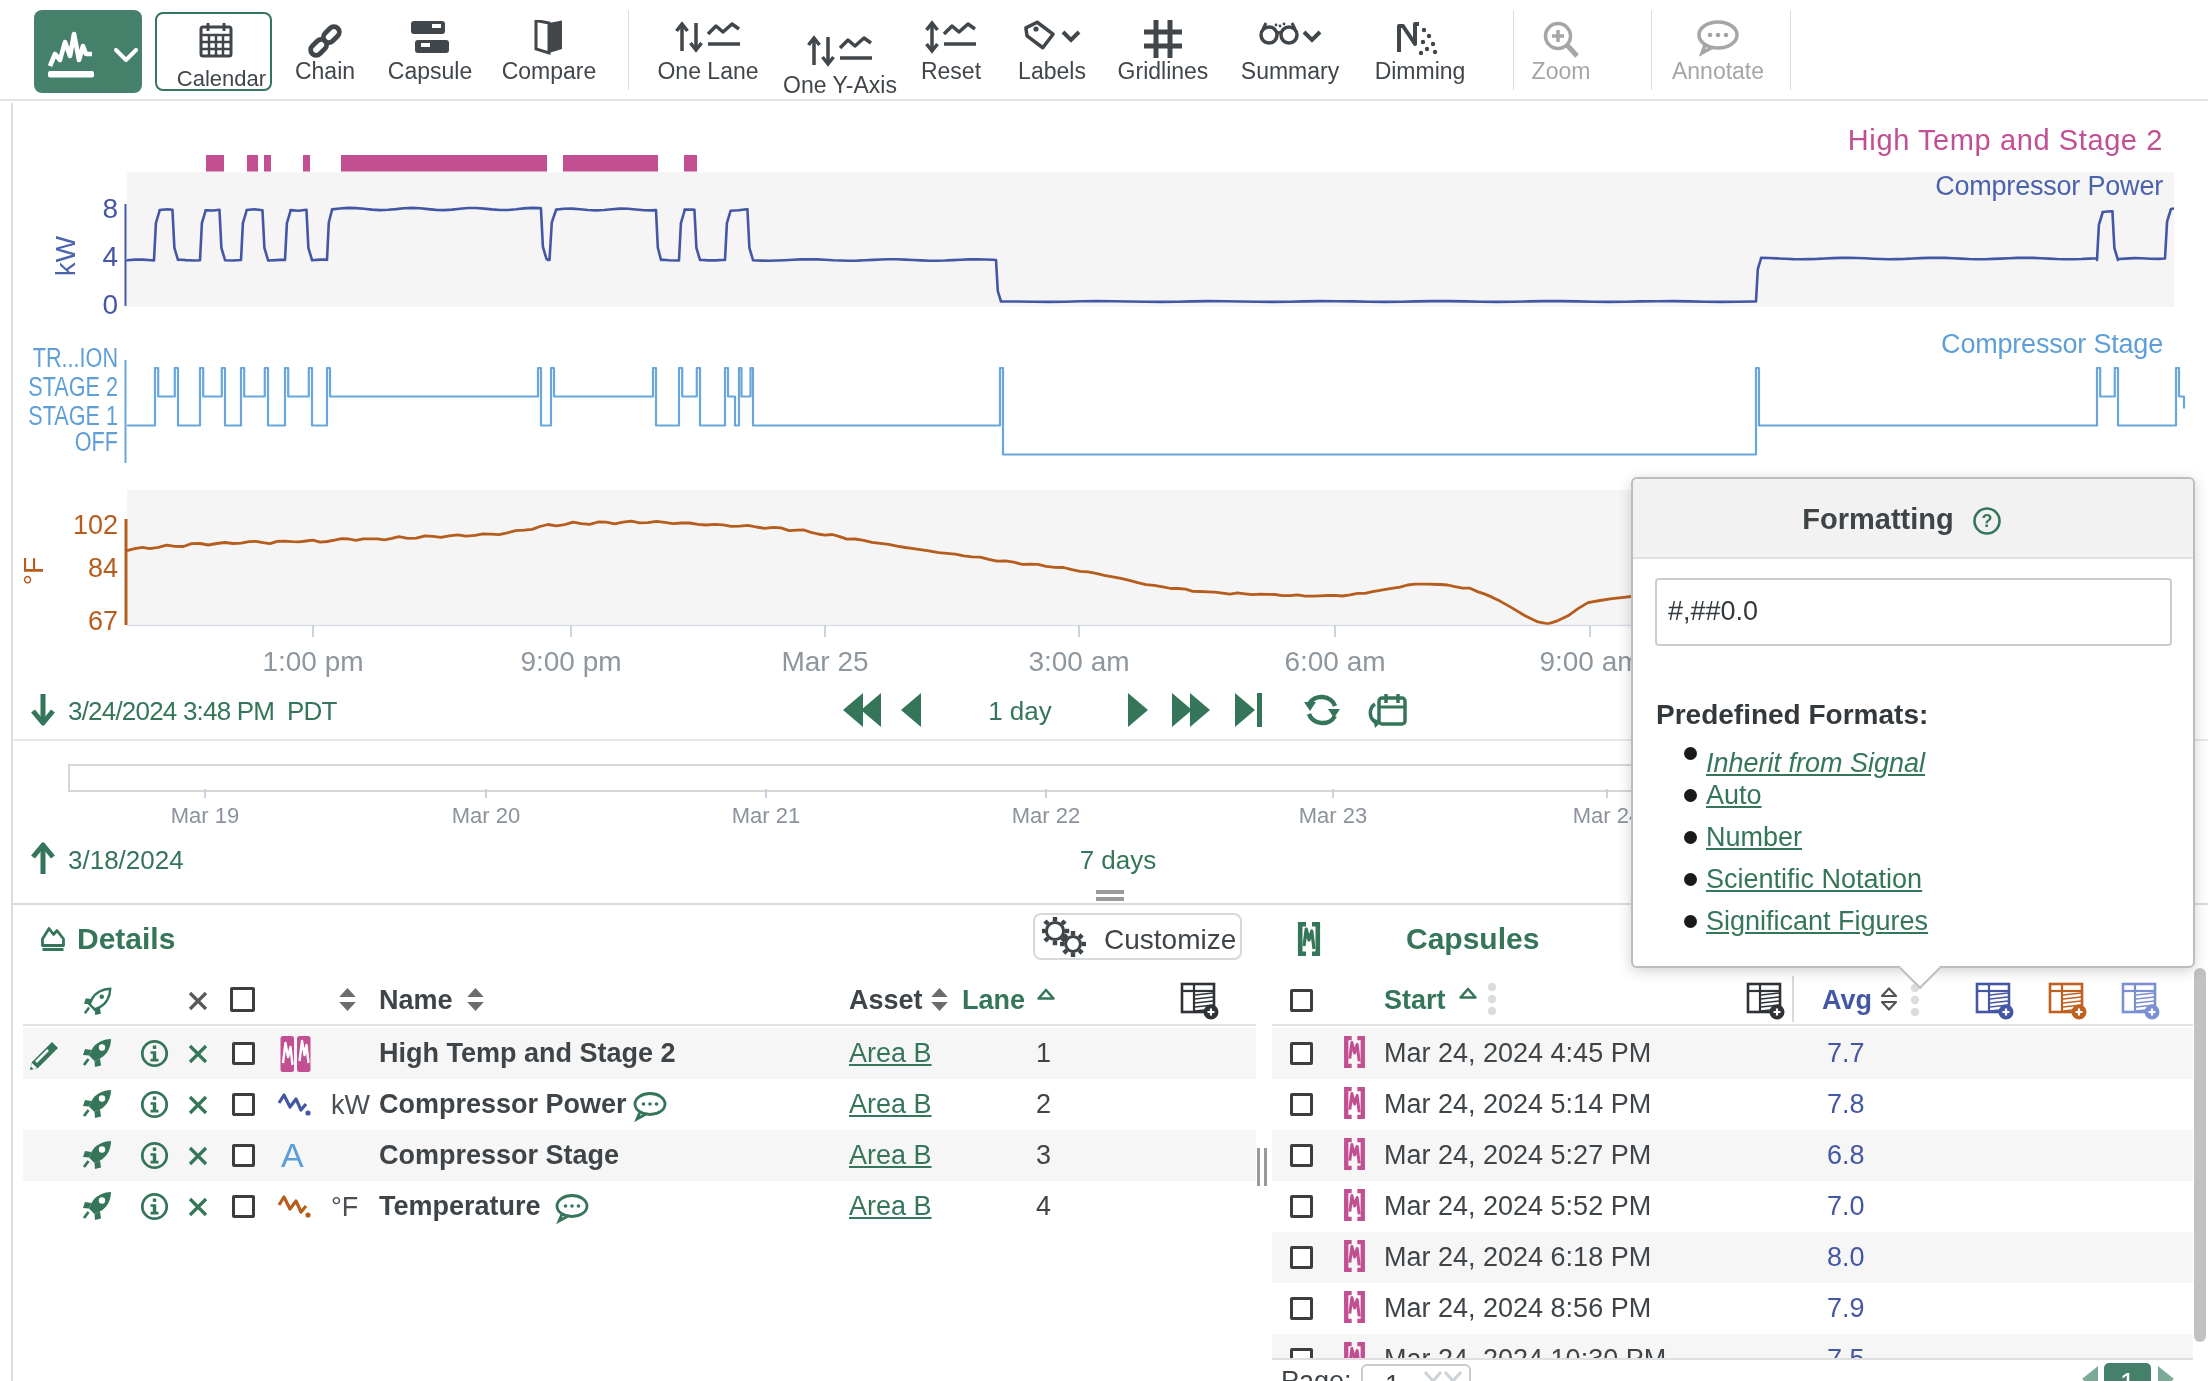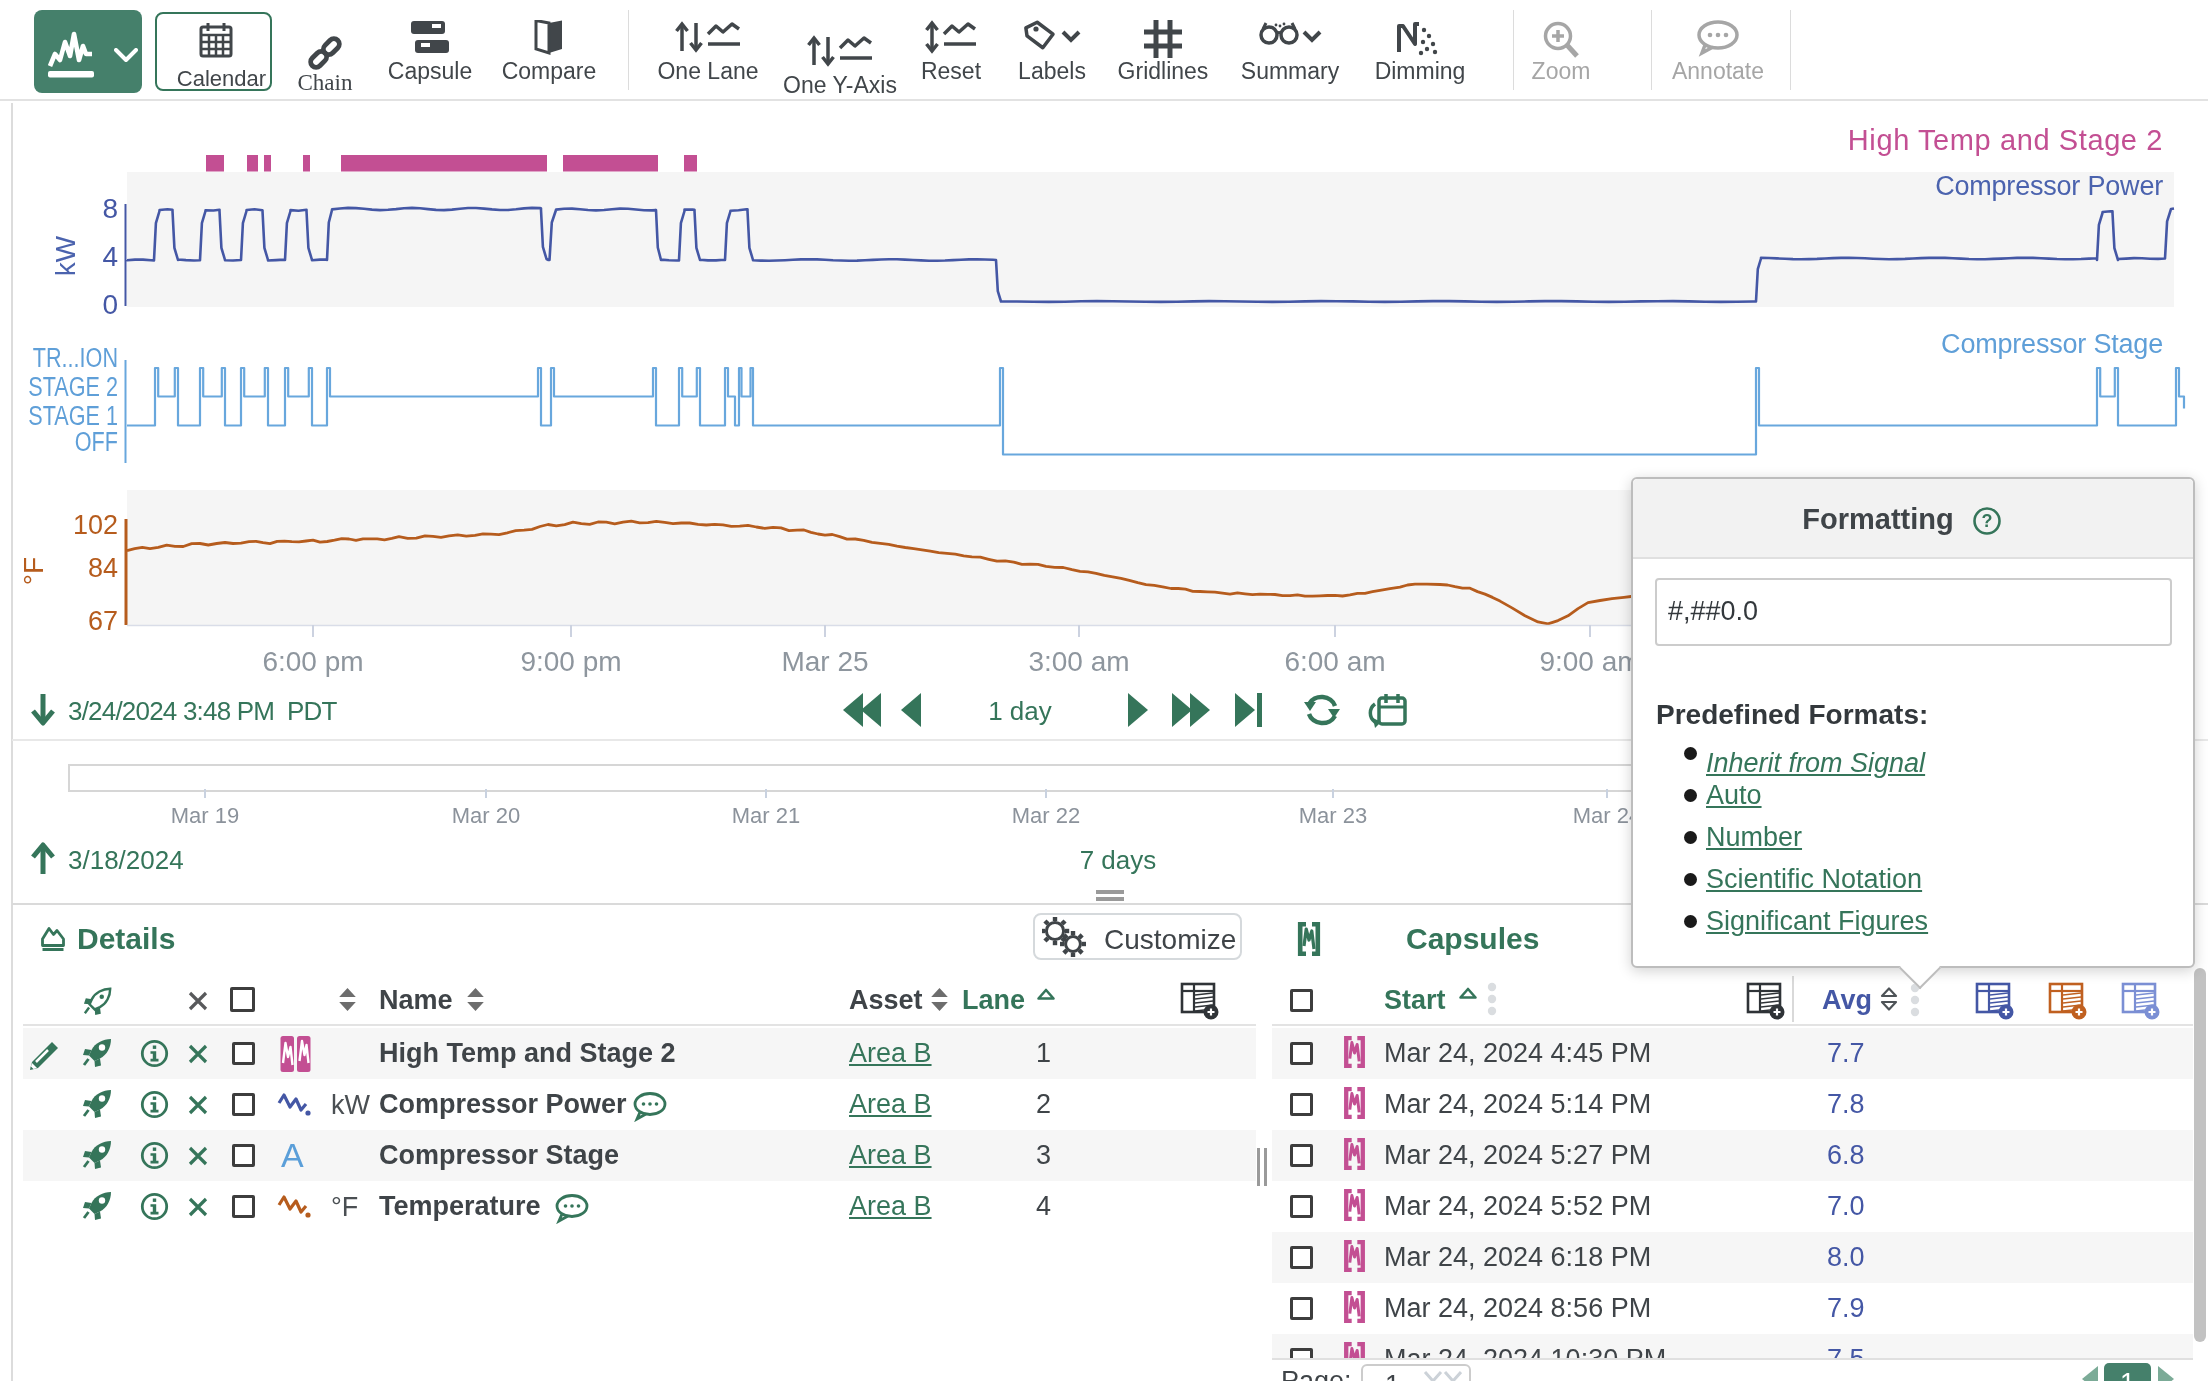--- a/index.html
+++ b/index.html
@@ -31,21 +31,21 @@
         <line x1="25" y1="1" x2="25" y2="9" stroke="#41464a" stroke-width="3"></line>
         <line x1="2" y1="13" x2="32" y2="13" stroke="#41464a" stroke-width="2.5"></line>
         <line x1="2" y1="20" x2="32" y2="20" stroke="#41464a" stroke-width="2.5"></line>
         <line x1="2" y1="27" x2="32" y2="27" stroke="#41464a" stroke-width="2.5"></line>
         <line x1="10" y1="13" x2="10" y2="34" stroke="#41464a" stroke-width="2.5"></line>
         <line x1="17" y1="13" x2="17" y2="34" stroke="#41464a" stroke-width="2.5"></line>
         <line x1="24" y1="13" x2="24" y2="34" stroke="#41464a" stroke-width="2.5"></line>
       </svg>
 <div class="ab" style="left:0;width:129px;text-align:center;top:52px;font-size:22px;color:#41464a;">Calendar</div>
 </div>
-<div class="tb-item" style="left:245px;top:12px;width:160px;height:125px;font-family:Liberation Serif, serif;">
+<div class="tb-item" style="left:245px;top:0;width:160px;height:125px;">
 <div class="ab" style="left:57.0px;top:20px;width:46px;height:42px;"><svg width="46" height="42" viewBox="0 0 64 58">
           <g fill="none" stroke="#41464a" stroke-width="6.8" transform="rotate(-45 32 29)">
             <rect x="7" y="21.5" width="25" height="15" rx="7.5"></rect>
             <rect x="32" y="21.5" width="25" height="15" rx="7.5"></rect>
           </g>
         </svg></div>
 <div class="lbl">Chain</div>
 </div>
 <div class="tb-item" style="left:350px;top:0;width:160px;height:101px;">
 <div class="ab" style="left:60.0px;top:20px;width:40px;height:34px;"><svg width="40" height="34" viewBox="0 0 40 34">
@@ -206,21 +206,21 @@
 <div class="axlbl" style="left:60px;top:188.4px;width:58px;font-size:28px;line-height:1;color:#4457a5;text-align:right;">0</div>
 <div class="ab" style="left:40px;top:133px;width:60px;height:40px;font-size:28px;color:#4b63ae;transform:rotate(-90deg);text-align:center;">kW</div>
 <div class="axlbl" style="left:0px;top:241.8px;width:118px;font-size:27px;line-height:1;color:#5f9fd8;text-align:right;transform:scaleX(0.8);transform-origin:100% 50%;">TR...ION</div>
 <div class="axlbl" style="left:0px;top:270.9px;width:118px;font-size:27px;line-height:1;color:#5f9fd8;text-align:right;transform:scaleX(0.8);transform-origin:100% 50%;">STAGE 2</div>
 <div class="axlbl" style="left:0px;top:299.9px;width:118px;font-size:27px;line-height:1;color:#5f9fd8;text-align:right;transform:scaleX(0.8);transform-origin:100% 50%;">STAGE 1</div>
 <div class="axlbl" style="left:0px;top:325.9px;width:118px;font-size:27px;line-height:1;color:#5f9fd8;text-align:right;transform:scaleX(0.8);transform-origin:100% 50%;">OFF</div>
 <div class="axlbl" style="left:60px;top:408.9px;width:58px;font-size:27px;line-height:1;color:#b65c1d;text-align:right;">102</div>
 <div class="axlbl" style="left:60px;top:451.9px;width:58px;font-size:27px;line-height:1;color:#b65c1d;text-align:right;">84</div>
 <div class="axlbl" style="left:60px;top:504.9px;width:58px;font-size:27px;line-height:1;color:#b65c1d;text-align:right;">67</div>
 <div class="ab" style="left:8px;top:448px;width:60px;height:40px;font-size:28px;color:#b65c1d;transform:rotate(-90deg);text-align:center;">°F</div>
-<div class="ab" style="left:213px;top:543px;width:200px;text-align:center;font-size:28px;color:#8e969e;">6:00 pm</div>
+<div class="ab" style="left:213px;top:543px;width:200px;text-align:center;font-size:28px;color:#8e969e;">1:00 pm</div>
 <div class="ab" style="left:471px;top:543px;width:200px;text-align:center;font-size:28px;color:#8e969e;">9:00 pm</div>
 <div class="ab" style="left:725px;top:543px;width:200px;text-align:center;font-size:28px;color:#8e969e;">Mar 25</div>
 <div class="ab" style="left:979px;top:543px;width:200px;text-align:center;font-size:28px;color:#8e969e;">3:00 am</div>
 <div class="ab" style="left:1235px;top:543px;width:200px;text-align:center;font-size:28px;color:#8e969e;">6:00 am</div>
 <div class="ab" style="left:1490px;top:543px;width:200px;text-align:center;font-size:28px;color:#8e969e;">9:00 am</div>
 </div>
 <svg class="ab" style="left:30px;top:692px" width="26" height="34" viewBox="0 0 26 34">
     <line x1="13" y1="2" x2="13" y2="28" stroke="#35755a" stroke-width="5"></line>
     <path d="M3 19 L13 31 L23 19" fill="none" stroke="#35755a" stroke-width="5" stroke-linejoin="round"></path>
   </svg>

